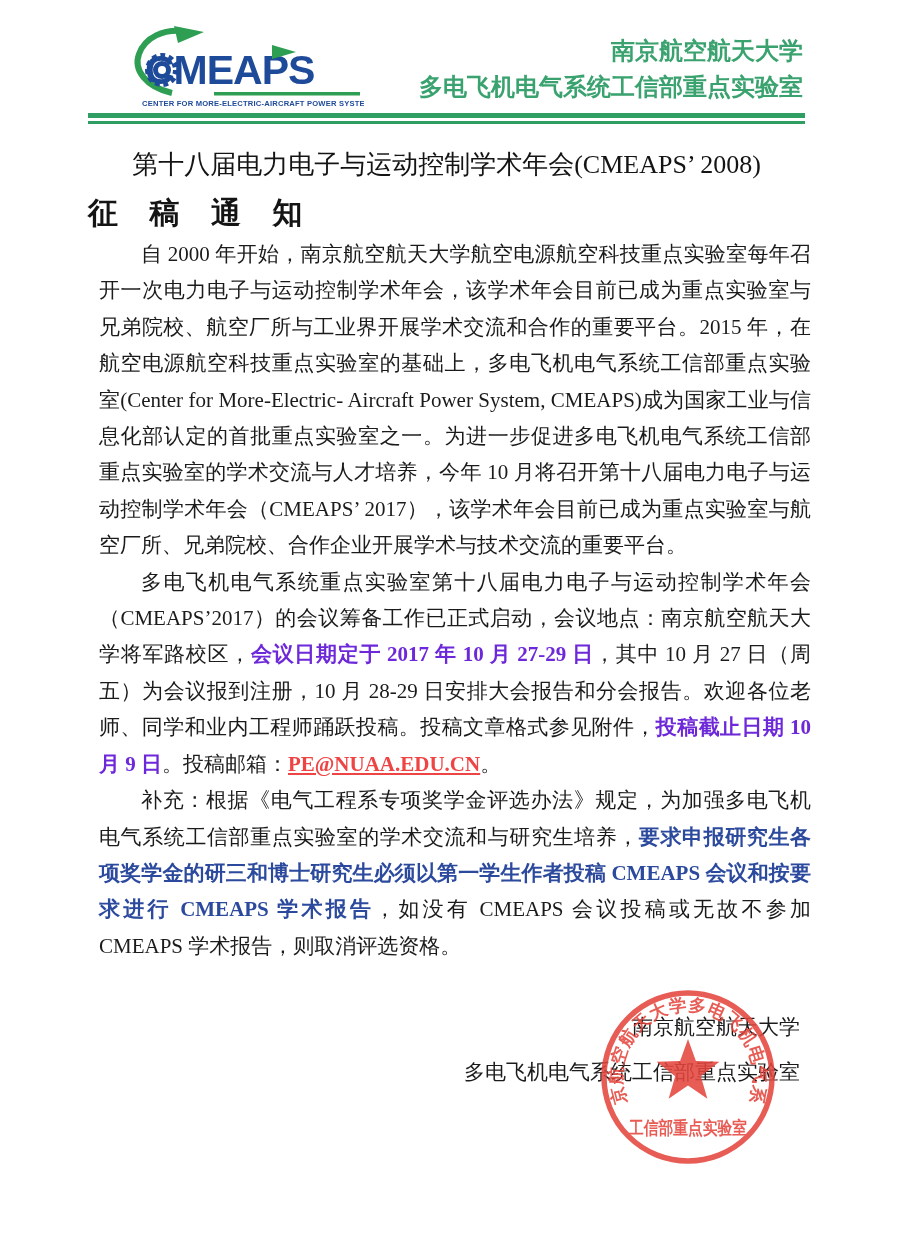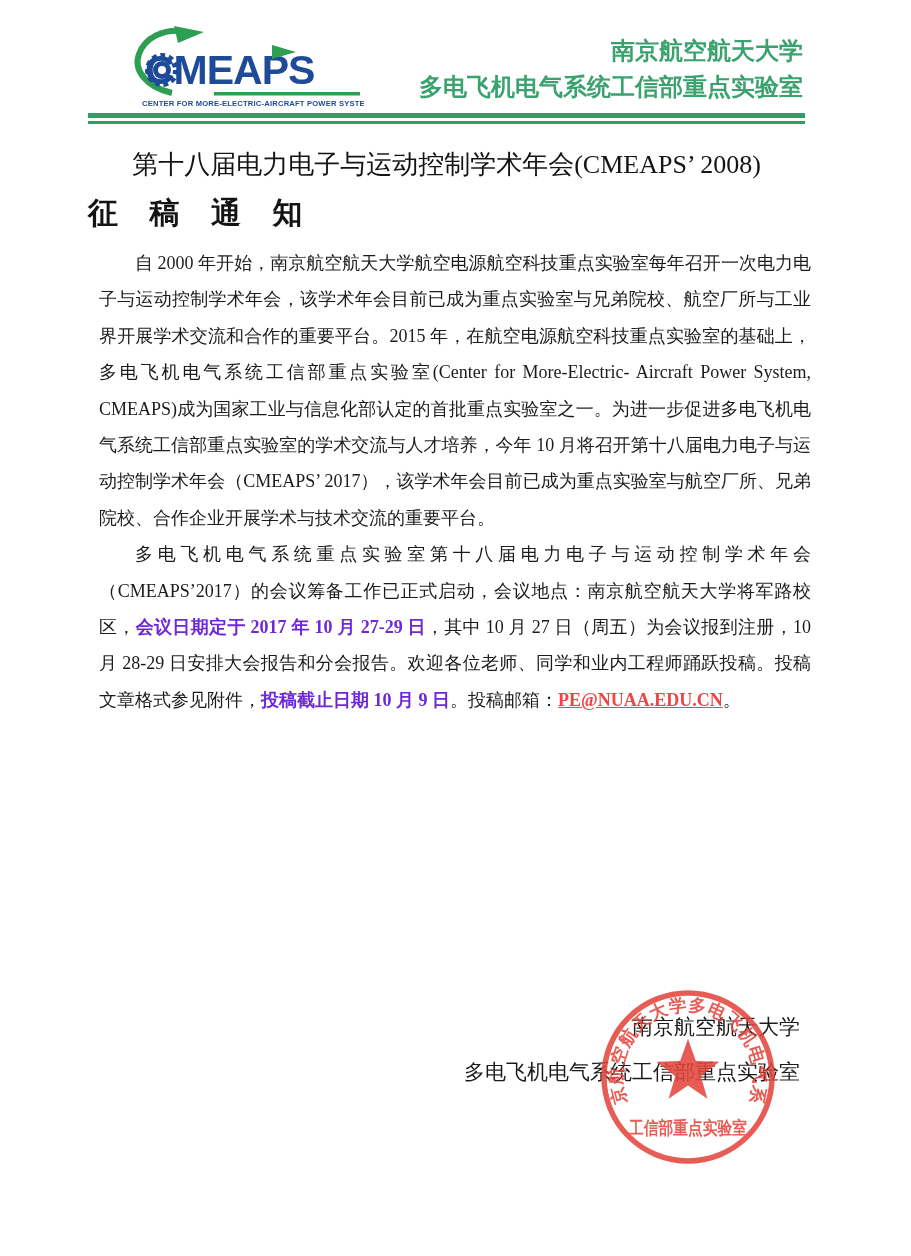--- a/index.html
+++ b/index.html
@@ -27,22 +27,22 @@
     text-align:center; font-size:26px; color:#141414; white-space:nowrap;
   }
   .subtitle {
     position:absolute; left:88px; top:193px; width:717px;
     text-align:left; font-size:30px; font-weight:bold;
     letter-spacing:12px; color:#141414;
   }
 
   
   .doc-body {
-    position:absolute; left:99px; top:245px; width:712px;
-    font-size:18px; line-height:36.4px; text-align:justify;
+    position:absolute; left:99px; top:236px; width:712px;
+    font-size:21px; line-height:36.4px; text-align:justify;
   }
   .para { margin:0; text-indent:2em; }
   .seg-normal   { color:#1b1b1b; }
   .seg-red-bold { color:#6d28d9; font-weight:bold; }
   .seg-blue-bold{ color:#2c4a9d; font-weight:bold; }
   a.seg-link    { color:#ef4444; font-weight:bold; text-decoration:underline; cursor:pointer; }
 
   
   .signature {
     position:absolute; right:111px; top:1005px; text-align:right;
@@ -80,20 +80,21 @@
     <div class="gap"></div>
     <div class="bar2"></div>
   </div>
 
   <div class="title">第十八届电力电子与运动控制学术年会(CMEAPS’ 2008)</div>
   <div class="subtitle">征 稿 通 知</div>
 
   <div class="doc-body" id="doc-body">
       <p class="para"><span class="seg-normal">自 2000 年开始，南京航空航天大学航空电源航空科技重点实验室每年召开一次电力电子与运动控制学术年会，该学术年会目前已成为重点实验室与兄弟院校、航空厂所与工业界开展学术交流和合作的重要平台。2015 年，在航空电源航空科技重点实验室的基础上，多电飞机电气系统工信部重点实验室(Center for More-Electric- Aircraft Power System, CMEAPS)成为国家工业与信息化部认定的首批重点实验室之一。为进一步促进多电飞机电气系统工信部重点实验室的学术交流与人才培养，今年 10 月将召开第十八届电力电子与运动控制学术年会（CMEAPS’ 2017），该学术年会目前已成为重点实验室与航空厂所、兄弟院校、合作企业开展学术与技术交流的重要平台。</span></p>
       <p class="para"><span class="seg-normal">多电飞机电气系统重点实验室第十八届电力电子与运动控制学术年会（CMEAPS’2017）的会议筹备工作已正式启动，会议地点：南京航空航天大学将军路校区，</span><span class="seg-red-bold">会议日期定于 2017 年 10 月 27-29 日</span><span class="seg-normal">，其中 10 月 27 日（周五）为会议报到注册，10 月 28-29 日安排大会报告和分会报告。欢迎各位老师、同学和业内工程师踊跃投稿。投稿文章格式参见附件，</span><span class="seg-red-bold">投稿截止日期 10 月 9 日</span><span class="seg-normal">。投稿邮箱：</span><a class="seg-link" href="#">PE@NUAA.EDU.CN</a><span class="seg-normal">。</span></p>
+      <p class="para"><span class="seg-normal">补充：根据《电气工程系专项奖学金评选办法》规定，为加强多电飞机电气系统工信部重点实验室的学术交流和与研究生培养，</span><span class="seg-blue-bold">要求申报研究生各项奖学金的研三和博士研究生必须以第一学生作者投稿 CMEAPS 会议和按要求进行 CMEAPS 学术报告</span><span class="seg-normal">，如没有 CMEAPS 会议投稿或无故不参加 CMEAPS 学术报告，则取消评选资格。</span></p>
     </div>
 
   <div class="signature">
     <div>南京航空航天大学</div>
     <div>多电飞机电气系统工信部重点实验室</div>
   </div>
 
   <svg class="stamp" viewBox="0 0 182 182" aria-hidden="true">
     <defs>
       <path id="ringPath" d="M 31.2,118.9 A 66,66 0 1 1 150.8,118.9" fill="none"></path>

